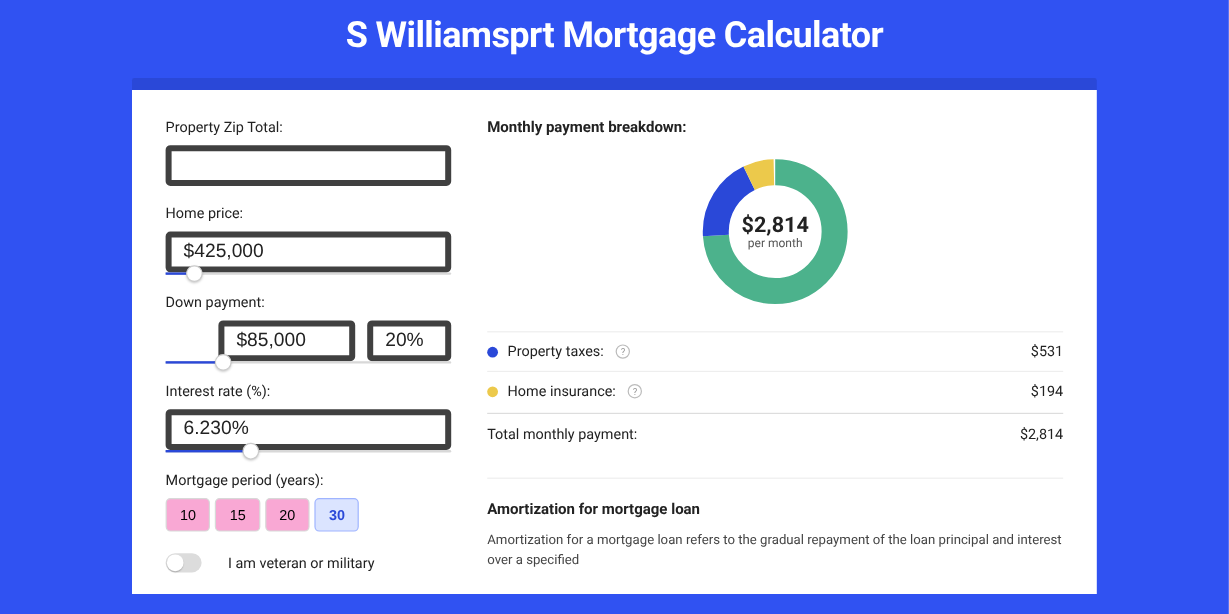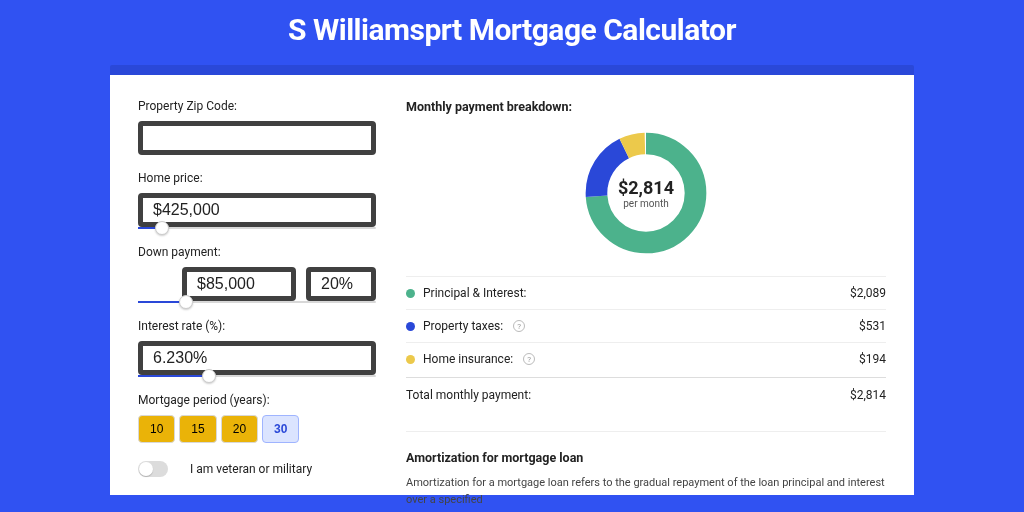--- a/index.html
+++ b/index.html
@@ -66,21 +66,21 @@
     background:#fff; border:1px solid #ccc; box-shadow:0 1px 2px rgba(0,0,0,.2);
     transform: translateX(-50%);
   }
 
   .row-2 { display:flex; gap:10px; }
   .row-2 .text-input:first-child { flex:1;margin-left:44px; }
   .dp-pct { width:70px; }
 
   .period-row { display:flex; gap:4px; }
   .period-btn {
-    border:1px solid #d8d8d8; background:#eab308; border-radius:4px;
+    border:1px solid #d8d8d8; background:#f9a8d4; border-radius:4px;
     padding:6px 11px; font-size:12px; cursor:pointer;
   }
   .period-btn.active { background:#dbe4ff; border-color:#9fb4ff; color:#2a48d8; font-weight:600; }
 
   .toggle-row { display:flex; align-items:center; gap:22px; margin-top:18px; }
   .toggle {
     width:30px; height:16px; border-radius:10px; background:#dcdcdc; position:relative;
   }
   .toggle-knob {
     width:14px; height:14px; border-radius:50%; background:#fff; position:absolute; top:1px; left:1px;
@@ -122,21 +122,21 @@
 <body>
 
 <h1 class="page-title">S Williamsprt Mortgage Calculator</h1>
 <div class="header-bg"></div>
 
 <div class="card">
 
   <div class="left-col">
 
     <div class="field">
-      <label class="field-label">Property Zip Code:</label>
+      <label class="field-label">Property Zip Total:</label>
       <input class="text-input" value="" style="">
     </div>
 
     <div class="field">
       <label class="field-label">Home price:</label>
       <input class="text-input" value="$425,000" style="">
       <div class="slider-track">
         <div class="slider-fill" style="width:10%"></div>
         <div class="slider-handle" style="left:10%"></div>
       </div>
@@ -193,27 +193,20 @@
           <circle cx="21" cy="21" r="16" fill="none" stroke="#2a48d8" stroke-width="7" stroke-dasharray="18.9 100" stroke-dashoffset="-74.2"></circle>
           <circle cx="21" cy="21" r="16" fill="none" stroke="#ecc94b" stroke-width="7" stroke-dasharray="6.9 100" stroke-dashoffset="-93.1"></circle>
         </svg>
         <div class="donut-center">
           <div class="donut-amount">$2,814</div>
           <div class="donut-sub">per month</div>
         </div>
       </div>
     </div>
 
-    <div class="breakdown-row">
-      <div class="bd-left">
-        <span class="dot" style="background:#4cb28c"></span>
-        <span>Principal &amp; Interest:</span>
-      </div>
-      <span>$2,089</span>
-    </div>
 
     <div class="breakdown-row">
       <div class="bd-left">
         <span class="dot" style="background:#2a48d8"></span>
         <span>Property taxes:</span>
         <span class="info-icon">?</span>
       </div>
       <span>$531</span>
     </div>
 

